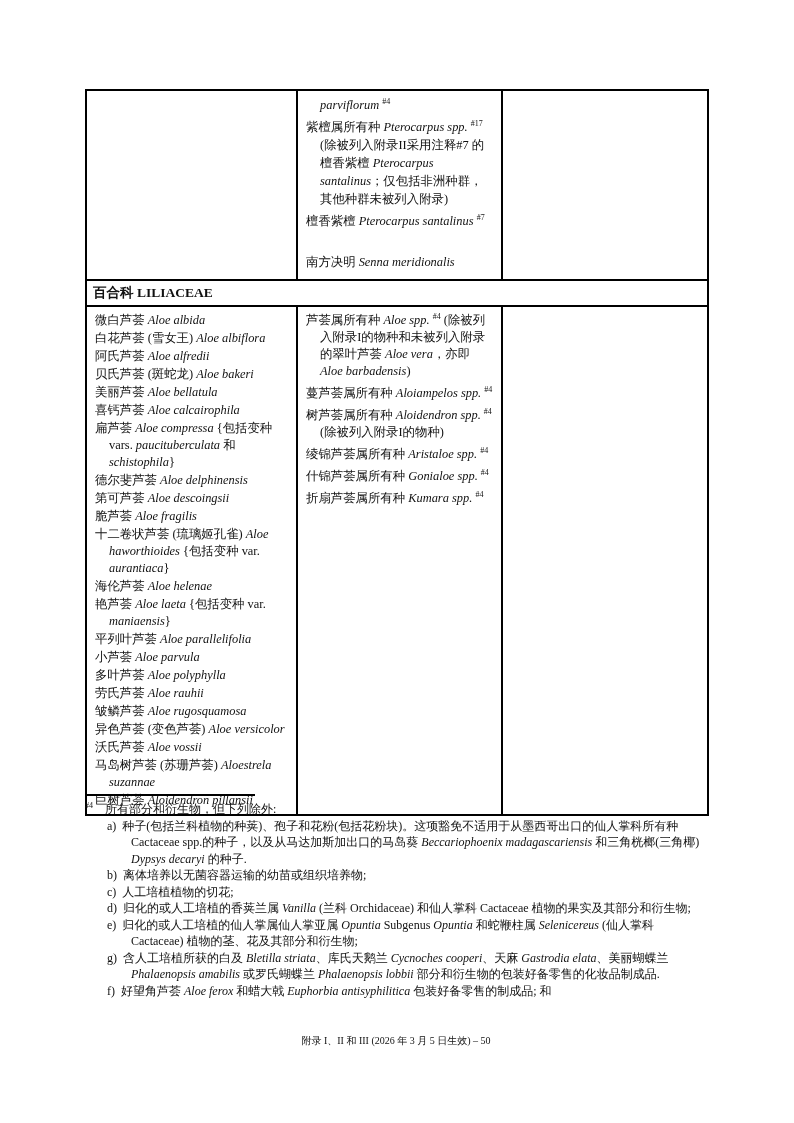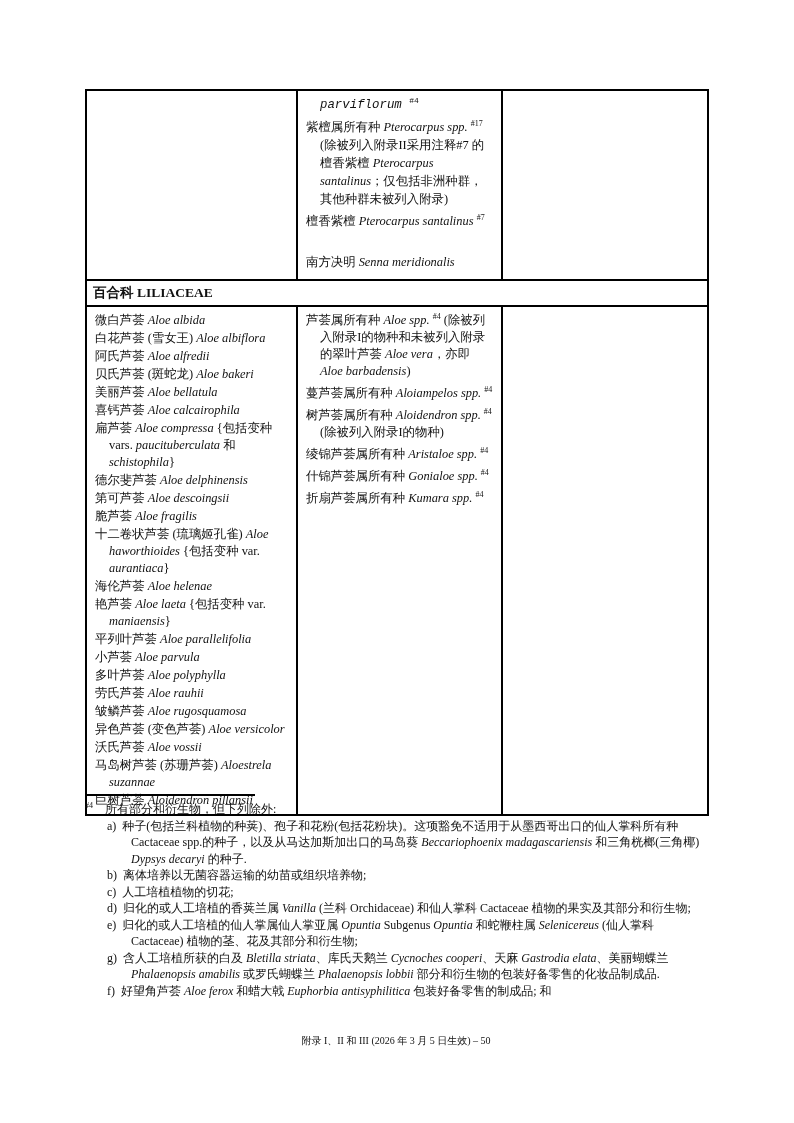--- a/index.html
+++ b/index.html
@@ -34,21 +34,21 @@
   tr.row-species{height:498px}
   .entry{
     margin:0 0 1px 0;
     padding-left:14px;
     text-indent:-14px;
     font-size:12.4px;
     line-height:17px;
   }
   .cell-cont .entry{margin-bottom:4px;line-height:18px;}
   .cell-app2 .entry{margin-bottom:5px;}
-  .entry.cont{text-indent:0;font-family:Liberation Mono, monospace;}
+  .entry.cont{text-indent:0;}
   .entry.gap-top{margin-top:23px;}
   i{font-style:italic;}
   sup.ann{
     font-size:8px;
     vertical-align:super;
     line-height:0;
   }
   .fnsep{
     position:absolute;left:85px;top:794px;
     width:170px;height:0;

